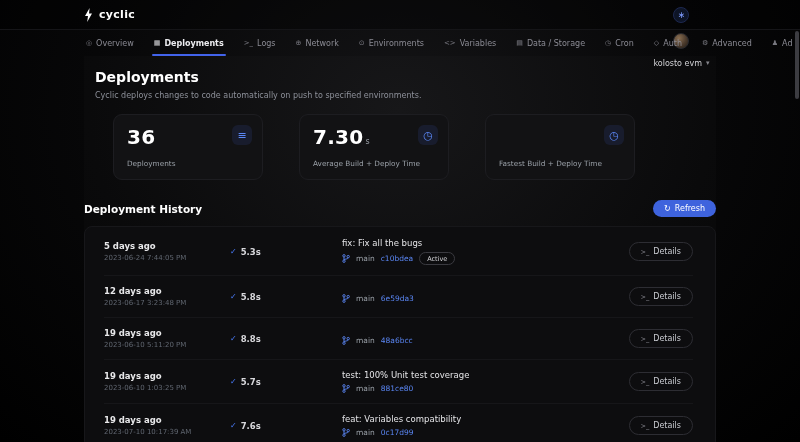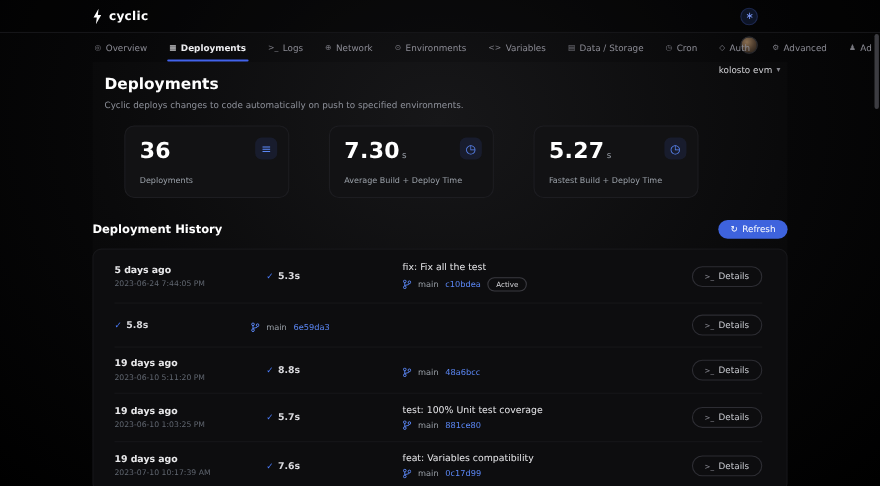--- a/index.html
+++ b/index.html
@@ -60,21 +60,21 @@
     font-size:11px; }
 
   .history-header { display:flex; align-items:center; justify-content:space-between; margin-top:20px; }
   .history-title { font-size:10.5px; font-weight:bold; color:#fff; }
   .refresh-btn { display:flex; align-items:center; gap:4px; background:#3e63dd; border:none; color:#fff;
     font-size:8px; padding:4px 11px; border-radius:12px; cursor:pointer; font-family:inherit; }
   .refresh-icon { font-size:8px; }
 
   .history-panel { margin-top:9px; background:#0d0d0f; border:1px solid #17171a; border-radius:8px;
     padding:1px 22px 1px 19px; }
-  .dep-row { display:flex; align-items:center; padding:10px 0; border-bottom:1px solid #161619;gap:12px; }
+  .dep-row { display:flex; align-items:center; padding:10px 0; border-bottom:1px solid #161619; }
   .dep-row:last-child { border-bottom:none; }
   .cell-time { width:126px; }
   .dep-age { font-size:8.5px; font-weight:bold; color:#e8e8ea; }
   .dep-timestamp { font-size:7px; color:#606670; margin-top:3px; }
   .cell-duration { width:112px; display:flex; align-items:center; gap:4px; }
   .dep-check { color:#4a7dff; font-size:8px; }
   .dep-duration { font-size:8.5px; font-weight:bold; color:#d8d8dc; }
   .cell-commit { flex:1; }
   .dep-message { font-size:8.5px; color:#e4e4e7; }
   .dep-meta { display:flex; align-items:center; gap:6px; margin-top:4px; }
@@ -183,21 +183,20 @@
           </div>
         </div>
         <div class="stat-card">
           <div><span class="stat-value">7.30</span><span class="stat-unit">s</span></div>
           <div class="stat-label">Average Build + Deploy Time</div>
           <div class="stat-icon">
             <span>◷</span>
           </div>
         </div>
         <div class="stat-card">
-          <div><span class="stat-value">5.27</span><span class="stat-unit">s</span></div>
           <div class="stat-label">Fastest Build + Deploy Time</div>
           <div class="stat-icon">
             <span>◷</span>
           </div>
         </div>
       </div>
 
     <div class="history-header">
       <h2 class="history-title">Deployment History</h2>
       <button class="refresh-btn">
@@ -210,41 +209,45 @@
         <div class="dep-row">
           <div class="cell-time">
             <div class="dep-age">5 days ago</div>
             <div class="dep-timestamp">2023-06-24 7:44:05 PM</div>
           </div>
           <div class="cell-duration">
             <span class="dep-check">✓</span>
             <span class="dep-duration">5.3s</span>
           </div>
           <div class="cell-commit">
-            <div class="dep-message">fix: Fix all the test</div>
+            <div class="dep-message">fix: Fix all the bugs</div>
             <div class="dep-meta">
               <span class="branch-icon">
                 <svg width="8" height="9" viewBox="0 0 8 9">
                   <circle cx="2" cy="1.8" r="1.2" fill="none" stroke="#5b87f5" stroke-width="0.9"></circle>
                   <circle cx="2" cy="7.2" r="1.2" fill="none" stroke="#5b87f5" stroke-width="0.9"></circle>
                   <circle cx="6.2" cy="2.6" r="1.2" fill="none" stroke="#5b87f5" stroke-width="0.9"></circle>
                   <path d="M2 3 L2 6 M6.2 3.8 C6.2 5.5 2 4.6 2 6" fill="none" stroke="#5b87f5" stroke-width="0.9"></path>
                 </svg>
               </span>
               <span class="dep-branch">main</span>
               <span class="dep-hash">c10bdea</span>
               <span class="active-badge">Active</span>
             </div>
           </div>
           <button class="details-btn">
             <span class="details-icon">&gt;_</span>
             <span>Details</span>
           </button>
         </div>
         <div class="dep-row">
+          <div class="cell-time">
+            <div class="dep-age">12 days ago</div>
+            <div class="dep-timestamp">2023-06-17 3:23:48 PM</div>
+          </div>
           <div class="cell-duration">
             <span class="dep-check">✓</span>
             <span class="dep-duration">5.8s</span>
           </div>
           <div class="cell-commit">
             <div class="dep-meta">
               <span class="branch-icon">
                 <svg width="8" height="9" viewBox="0 0 8 9">
                   <circle cx="2" cy="1.8" r="1.2" fill="none" stroke="#5b87f5" stroke-width="0.9"></circle>
                   <circle cx="2" cy="7.2" r="1.2" fill="none" stroke="#5b87f5" stroke-width="0.9"></circle>

